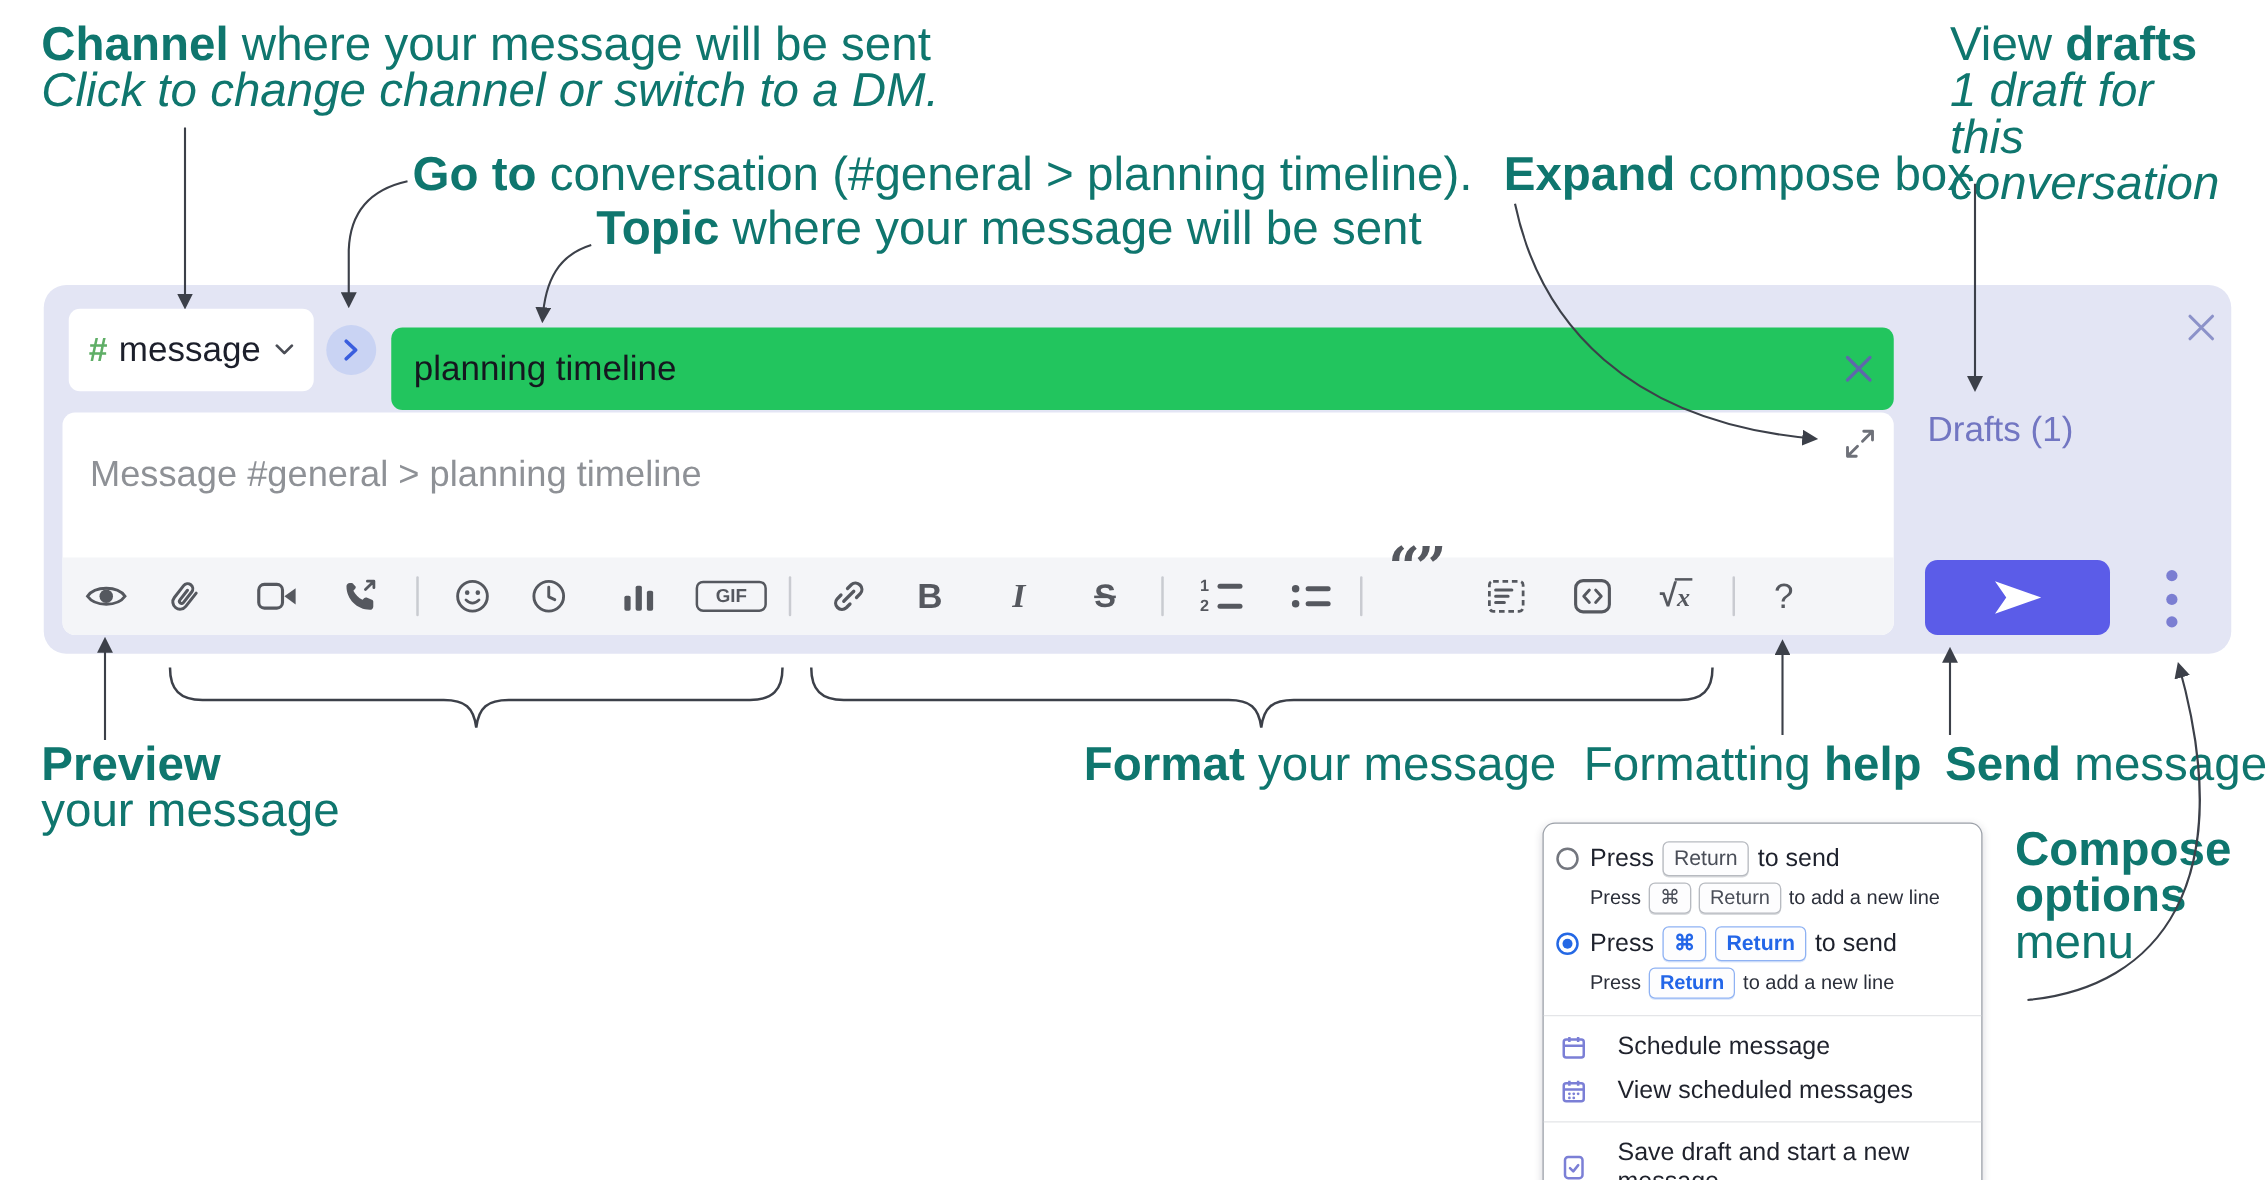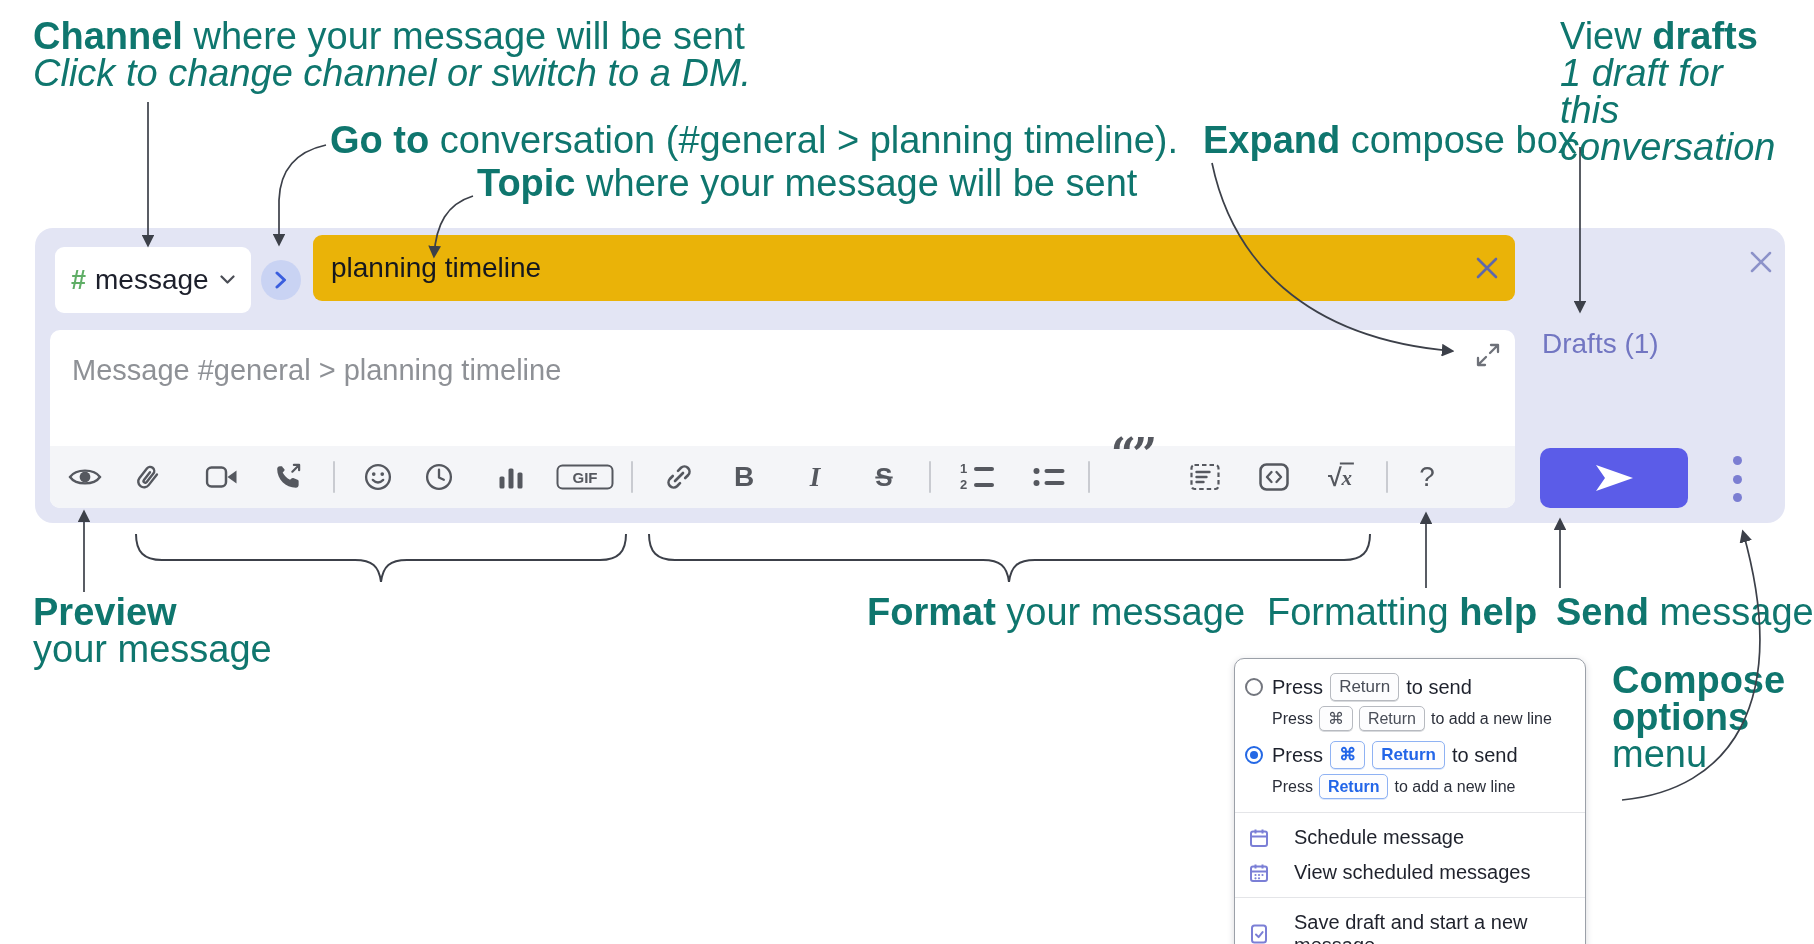--- a/index.html
+++ b/index.html
@@ -21,35 +21,35 @@
 
   .channel-btn { position:absolute; left:20px; top:19px; width:196px; height:66px; background:#fff;
                  border-radius:9px; display:flex; align-items:center; padding:0 16px; cursor:pointer; }
   .hash { color:#5fae66; font-size:27px; font-weight:700; margin-right:9px; }
   .channel-name { font-size:28px; color:#1c1f2b; }
   .chev-down { margin-left:auto; color:#4a4d55; display:flex; }
 
   .goto-btn { position:absolute; left:226px; top:32px; width:40px; height:40px; border-radius:50%;
               background:#c9d3f3; display:flex; align-items:center; justify-content:center; cursor:pointer; }
 
-  .topic-field { position:absolute; left:278px; top:7px; width:1202px; height:66px; background:#eab308;
+  .topic-field { position:absolute; left:278px; top:34px; width:1202px; height:66px; background:#22c55e;
                  border-radius:9px; display:flex; align-items:center; }
   .topic-field input { flex:1; border:none; outline:none; font-family:"Liberation Sans",sans-serif;
                  font-size:28px; color:#15171f; padding:0 18px; background:transparent; }
   .clear-x { width:40px; height:40px; margin-right:8px; display:flex; align-items:center; justify-content:center;
              color:#5e68ab; cursor:pointer; }
 
   .close-x { position:absolute; left:1708px; top:16px; width:36px; height:36px; display:flex;
              align-items:center; justify-content:center; color:#8c92c9; cursor:pointer; }
 
   .message-box { position:absolute; left:15px; top:102px; width:1465px; height:178px; background:#fff;
                  border-radius:10px; }
   .message-box textarea { position:absolute; left:0; top:0; width:100%; height:112px; border:none; outline:none;
                  resize:none; background:transparent; font-family:"Liberation Sans",sans-serif;
-                 font-size:29px; color:#2a2d35; padding:24px 60px 0 22px; }
+                 font-size:29px; color:#2a2d35; padding:34px 60px 0 22px; }
   .message-box textarea::placeholder { color:#8e9196; opacity:1; }
   .expand-ic { position:absolute; right:14px; top:12px; width:26px; height:26px; color:#6e7179; cursor:pointer; }
 
   .toolbar { position:absolute; left:0; bottom:0; width:100%; height:62px; background:#f4f5f8;
              border-radius:0 0 10px 10px; }
   .tbtn, .tdiv { position:absolute; top:31px; transform:translate(-50%,-50%); color:#55585f;
                  display:flex; align-items:center; justify-content:center; }
   .tbtn { cursor:pointer; }
   .tdiv { width:2px; height:32px; background:#c9cbd1; border-radius:1px; }
   .glyph-b { font-size:28px; font-weight:700; }

